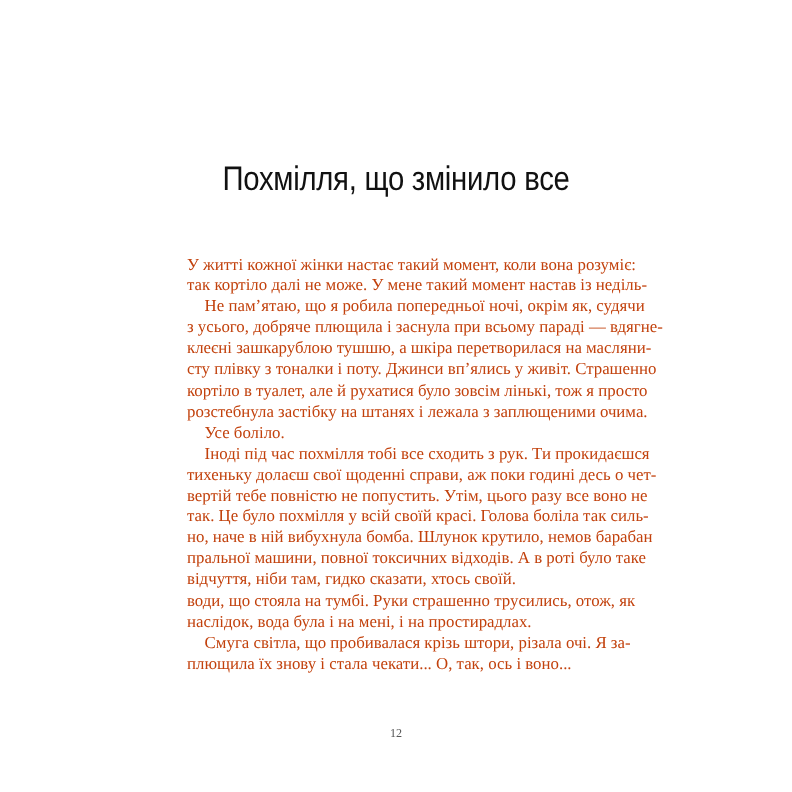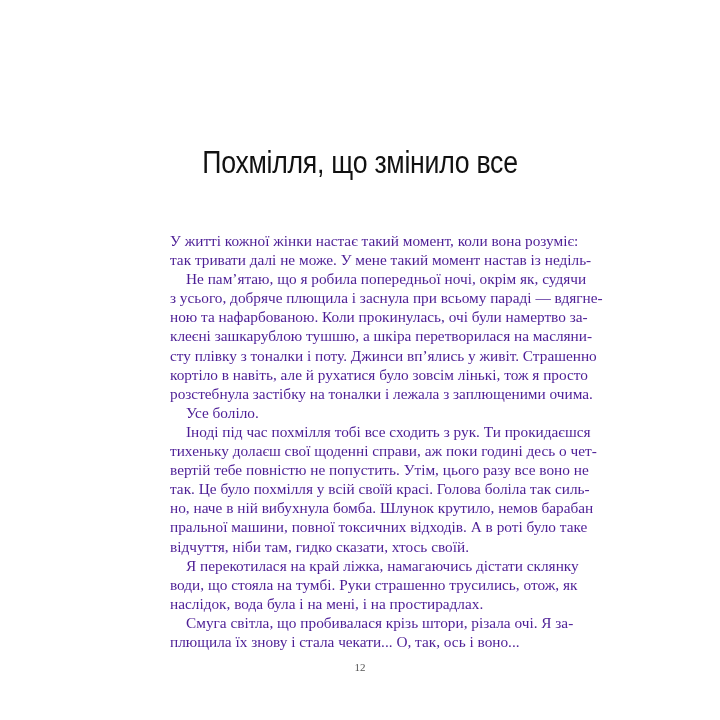--- a/index.html
+++ b/index.html
@@ -36,21 +36,21 @@
       margin: 0;
     }
     .body-text {
       position: absolute;
       left: 170px;
       top: 231px;
       width: 398px;
       font-family: "Liberation Serif", serif;
       font-size: 15.3px;
       line-height: 19.1px;
-      color: #4c1d95;
+      color: #c2410c;
     }
     .line {
       display: block;
       white-space: nowrap;
       text-align: justify;
       text-align-last: justify;
       height: 19.1px;
     }
     .line.last {
       text-align-last: left;
@@ -71,41 +71,39 @@
   </style>
 </head>
 <body>
 
 <div class="page">
   <h1 class="chapter-title">Похмілля, що змінило все</h1>
 
   <div class="body-text">
 
     <span class="line">У житті кожної жінки настає такий момент, коли вона розуміє:</span>
-    <span class="line">так тривати далі не може. У мене такий момент настав із неділь-</span>
+    <span class="line">так кортіло далі не може. У мене такий момент настав із неділь-</span>
 
     <span class="line indent">Не пам’ятаю, що я робила попередньої ночі, окрім як, судячи</span>
     <span class="line">з усього, добряче плющила і заснула при всьому параді — вдягне-</span>
-    <span class="line">ною та нафарбованою. Коли прокинулась, очі були намертво за-</span>
     <span class="line">клеєні зашкарублою тушшю, а шкіра перетворилася на масляни-</span>
     <span class="line">сту плівку з тоналки і поту. Джинси вп’ялись у живіт. Страшенно</span>
-    <span class="line">кортіло в навіть, але й рухатися було зовсім лінькі, тож я просто</span>
-    <span class="line last">розстебнула застібку на тоналки і лежала з заплющеними очима.</span>
+    <span class="line">кортіло в туалет, але й рухатися було зовсім лінькі, тож я просто</span>
+    <span class="line last">розстебнула застібку на штанях і лежала з заплющеними очима.</span>
 
     <span class="line indent last">Усе боліло.</span>
 
     <span class="line indent">Іноді під час похмілля тобі все сходить з рук. Ти прокидаєшся</span>
     <span class="line">тихеньку долаєш свої щоденні справи, аж поки годині десь о чет-</span>
     <span class="line">вертій тебе повністю не попустить. Утім, цього разу все воно не</span>
     <span class="line">так. Це було похмілля у всій своїй красі. Голова боліла так силь-</span>
     <span class="line">но, наче в ній вибухнула бомба. Шлунок крутило, немов барабан</span>
     <span class="line">пральної машини, повної токсичних відходів. А в роті було таке</span>
     <span class="line last">відчуття, ніби там, гидко сказати, хтось своїй.</span>
 
-    <span class="line indent">Я перекотилася на край ліжка, намагаючись дістати склянку</span>
     <span class="line">води, що стояла на тумбі. Руки страшенно трусились, отож, як</span>
     <span class="line last">наслідок, вода була і на мені, і на простирадлах.</span>
 
     <span class="line indent">Смуга світла, що пробивалася крізь штори, різала очі. Я за-</span>
     <span class="line last">плющила їх знову і стала чекати... О, так, ось і воно...</span>
   </div>
 
   <div class="page-number">12</div>
 </div>
 

